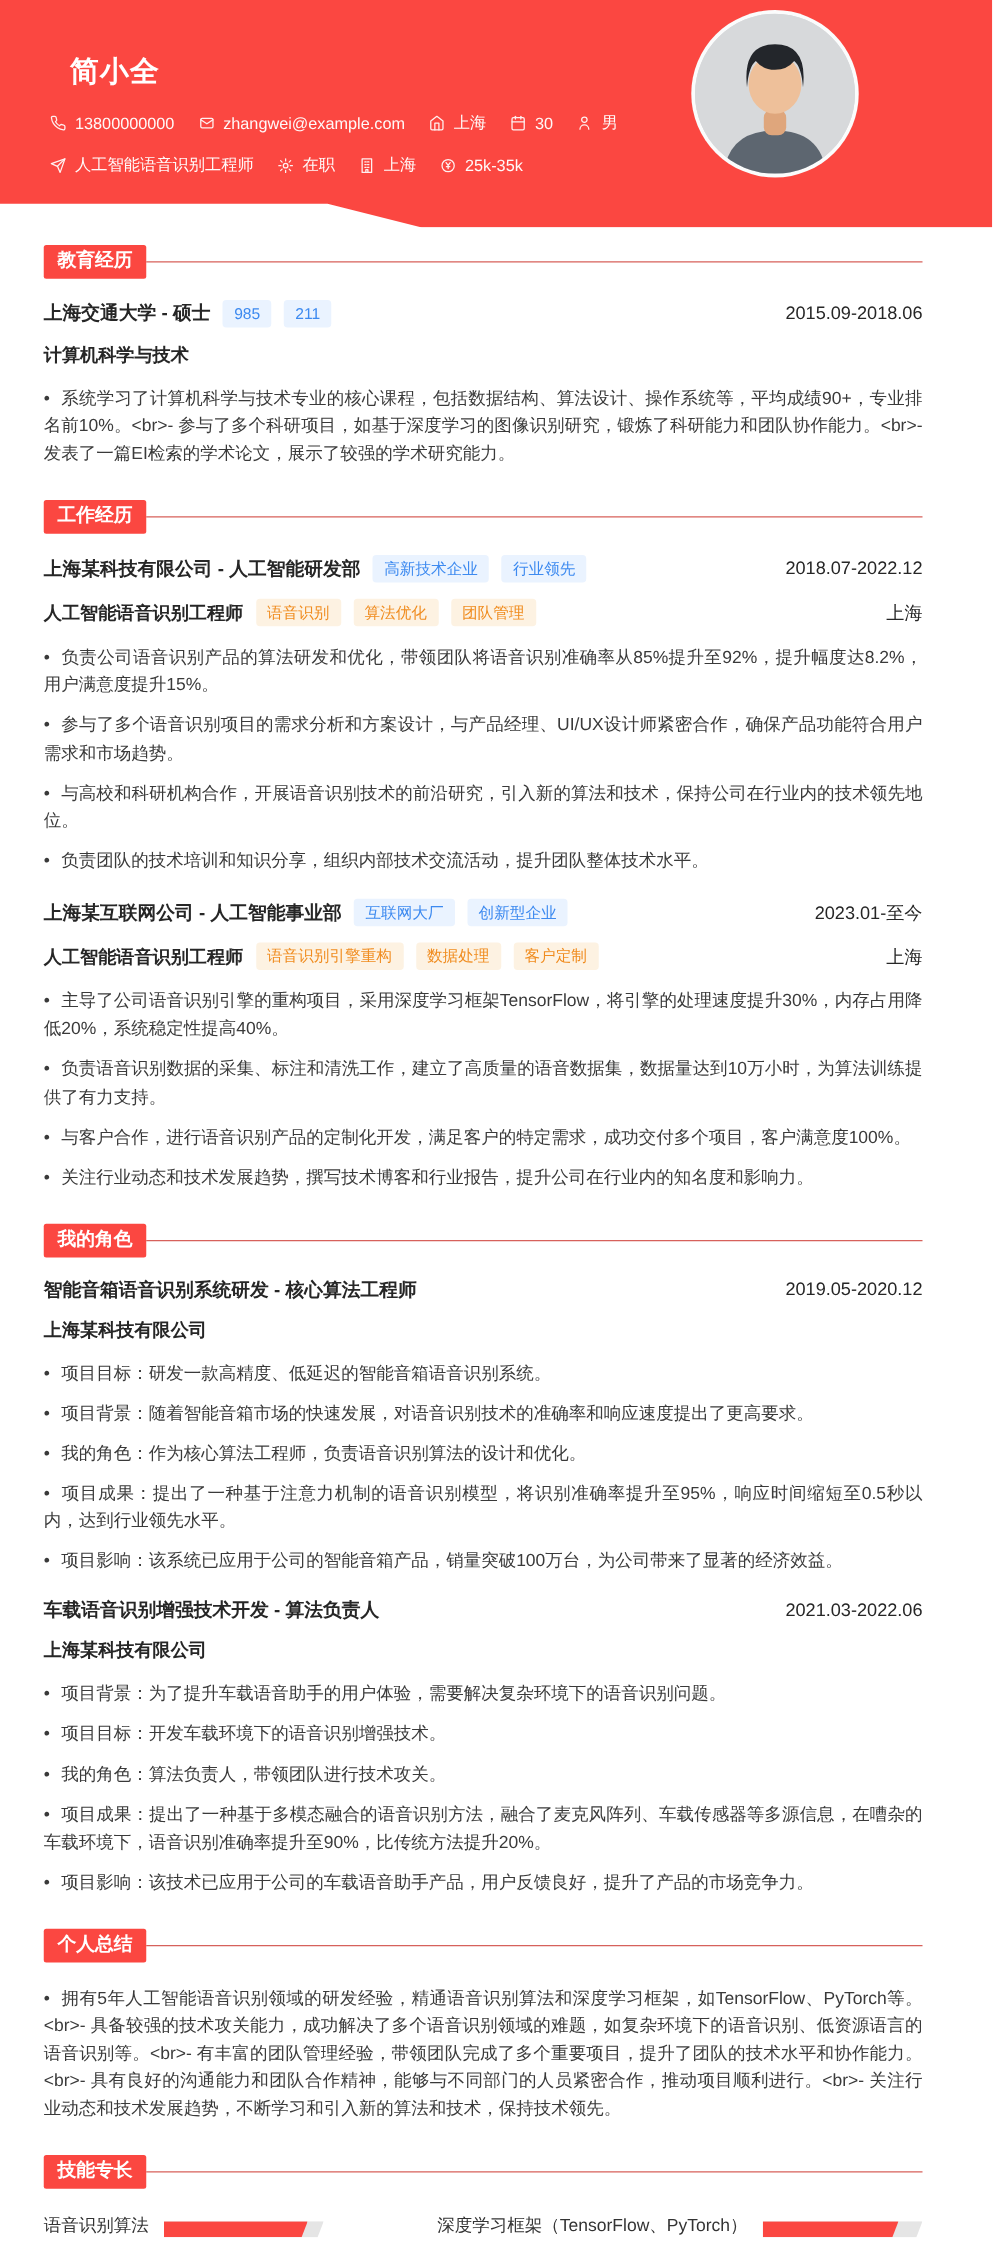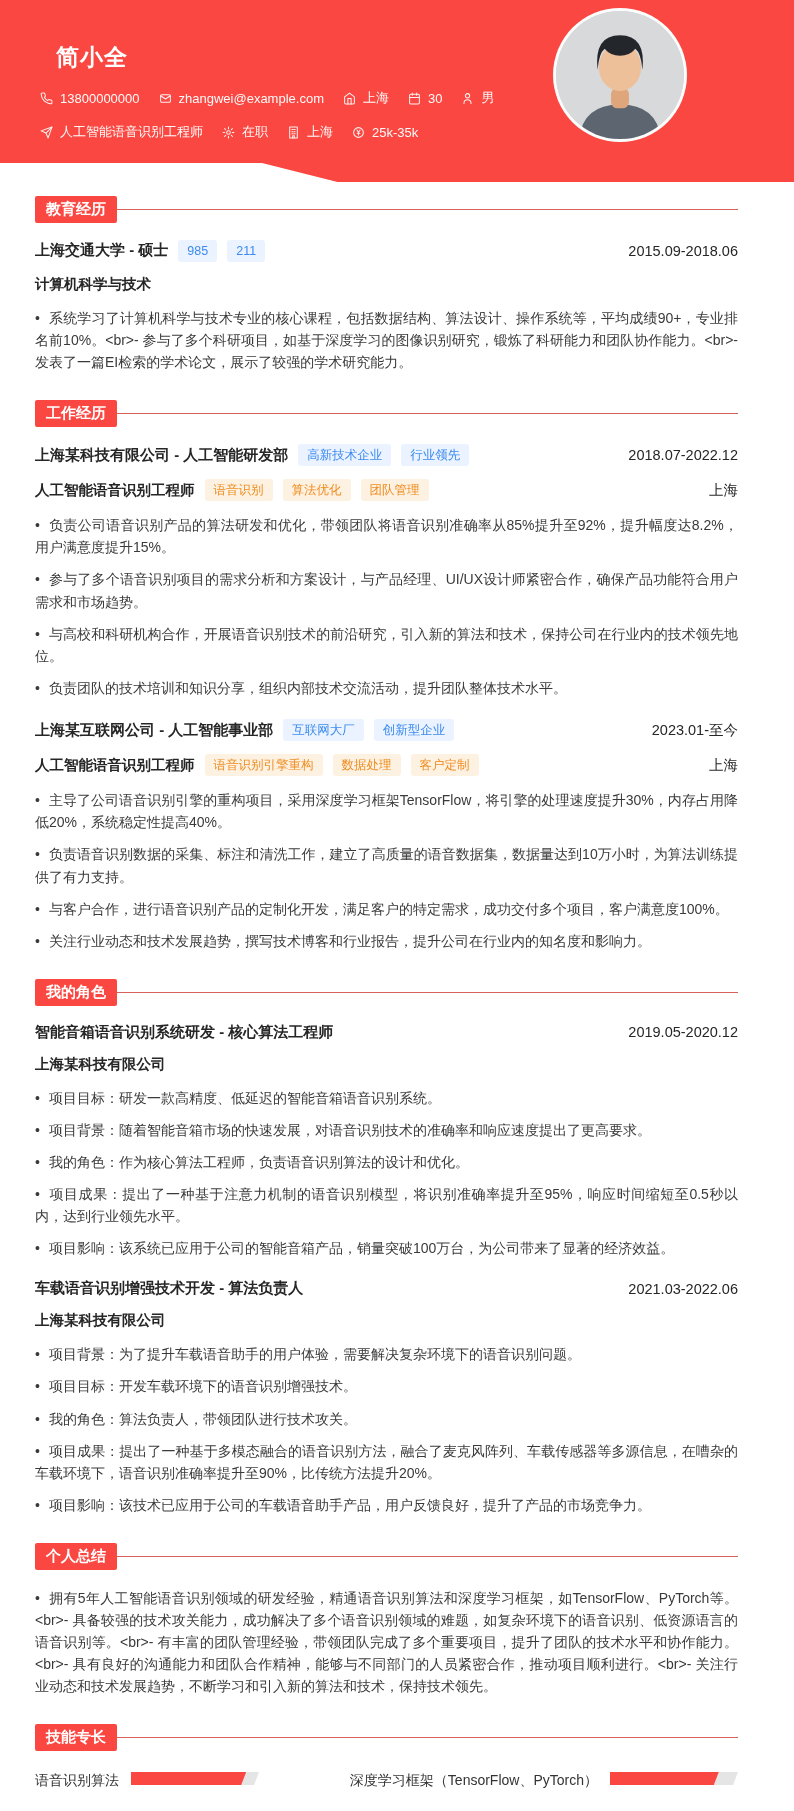--- a/index.html
+++ b/index.html
@@ -44,21 +44,21 @@
   .etitle{font-size:15px;font-weight:bold;color:var(--ink);}
   .esub{font-size:14.5px;font-weight:bold;color:var(--ink);}
   .edate,.eloc{margin-left:auto;font-size:14.5px;font-weight:normal;color:var(--ink);padding-left:12px;white-space:nowrap;}
   .tag{font-size:12.5px;padding:2px 9px;border-radius:3px;margin-left:10px;white-space:nowrap;line-height:1.45;}
   .tag.blue{background:#EAF3FF;color:#3D8AF0;}
   .tag.orange{background:#FDF2E2;color:#F08C1F;}
   .bullet{margin:10px 0;font-size:14px;line-height:1.58;text-align:justify;color:var(--body);}
   .bullet .dot{margin-right:9px;}
   
   .skills{display:grid;grid-template-columns:1fr 1fr;row-gap:27px;column-gap:26px;padding-top:4px;}
-  .skill{display:flex;align-items:flex-start;}
+  .skill{display:flex;align-items:flex-end;}
   .skill-label{font-size:14px;color:#333;margin-right:12px;white-space:nowrap;}
   .skill-bar{width:128px;height:13px;background:#E5E5E5;clip-path:polygon(0 0,100% 0,calc(100% - 5px) 100%,0 100%);}
   .skill-fill{height:100%;background:var(--accent);clip-path:polygon(0 0,100% 0,calc(100% - 5px) 100%,0 100%);}
 </style>
 </head>
 <body>
 
 <header class="hd">
   <h1>简小全</h1>
   <div class="crow" id="crow1">

